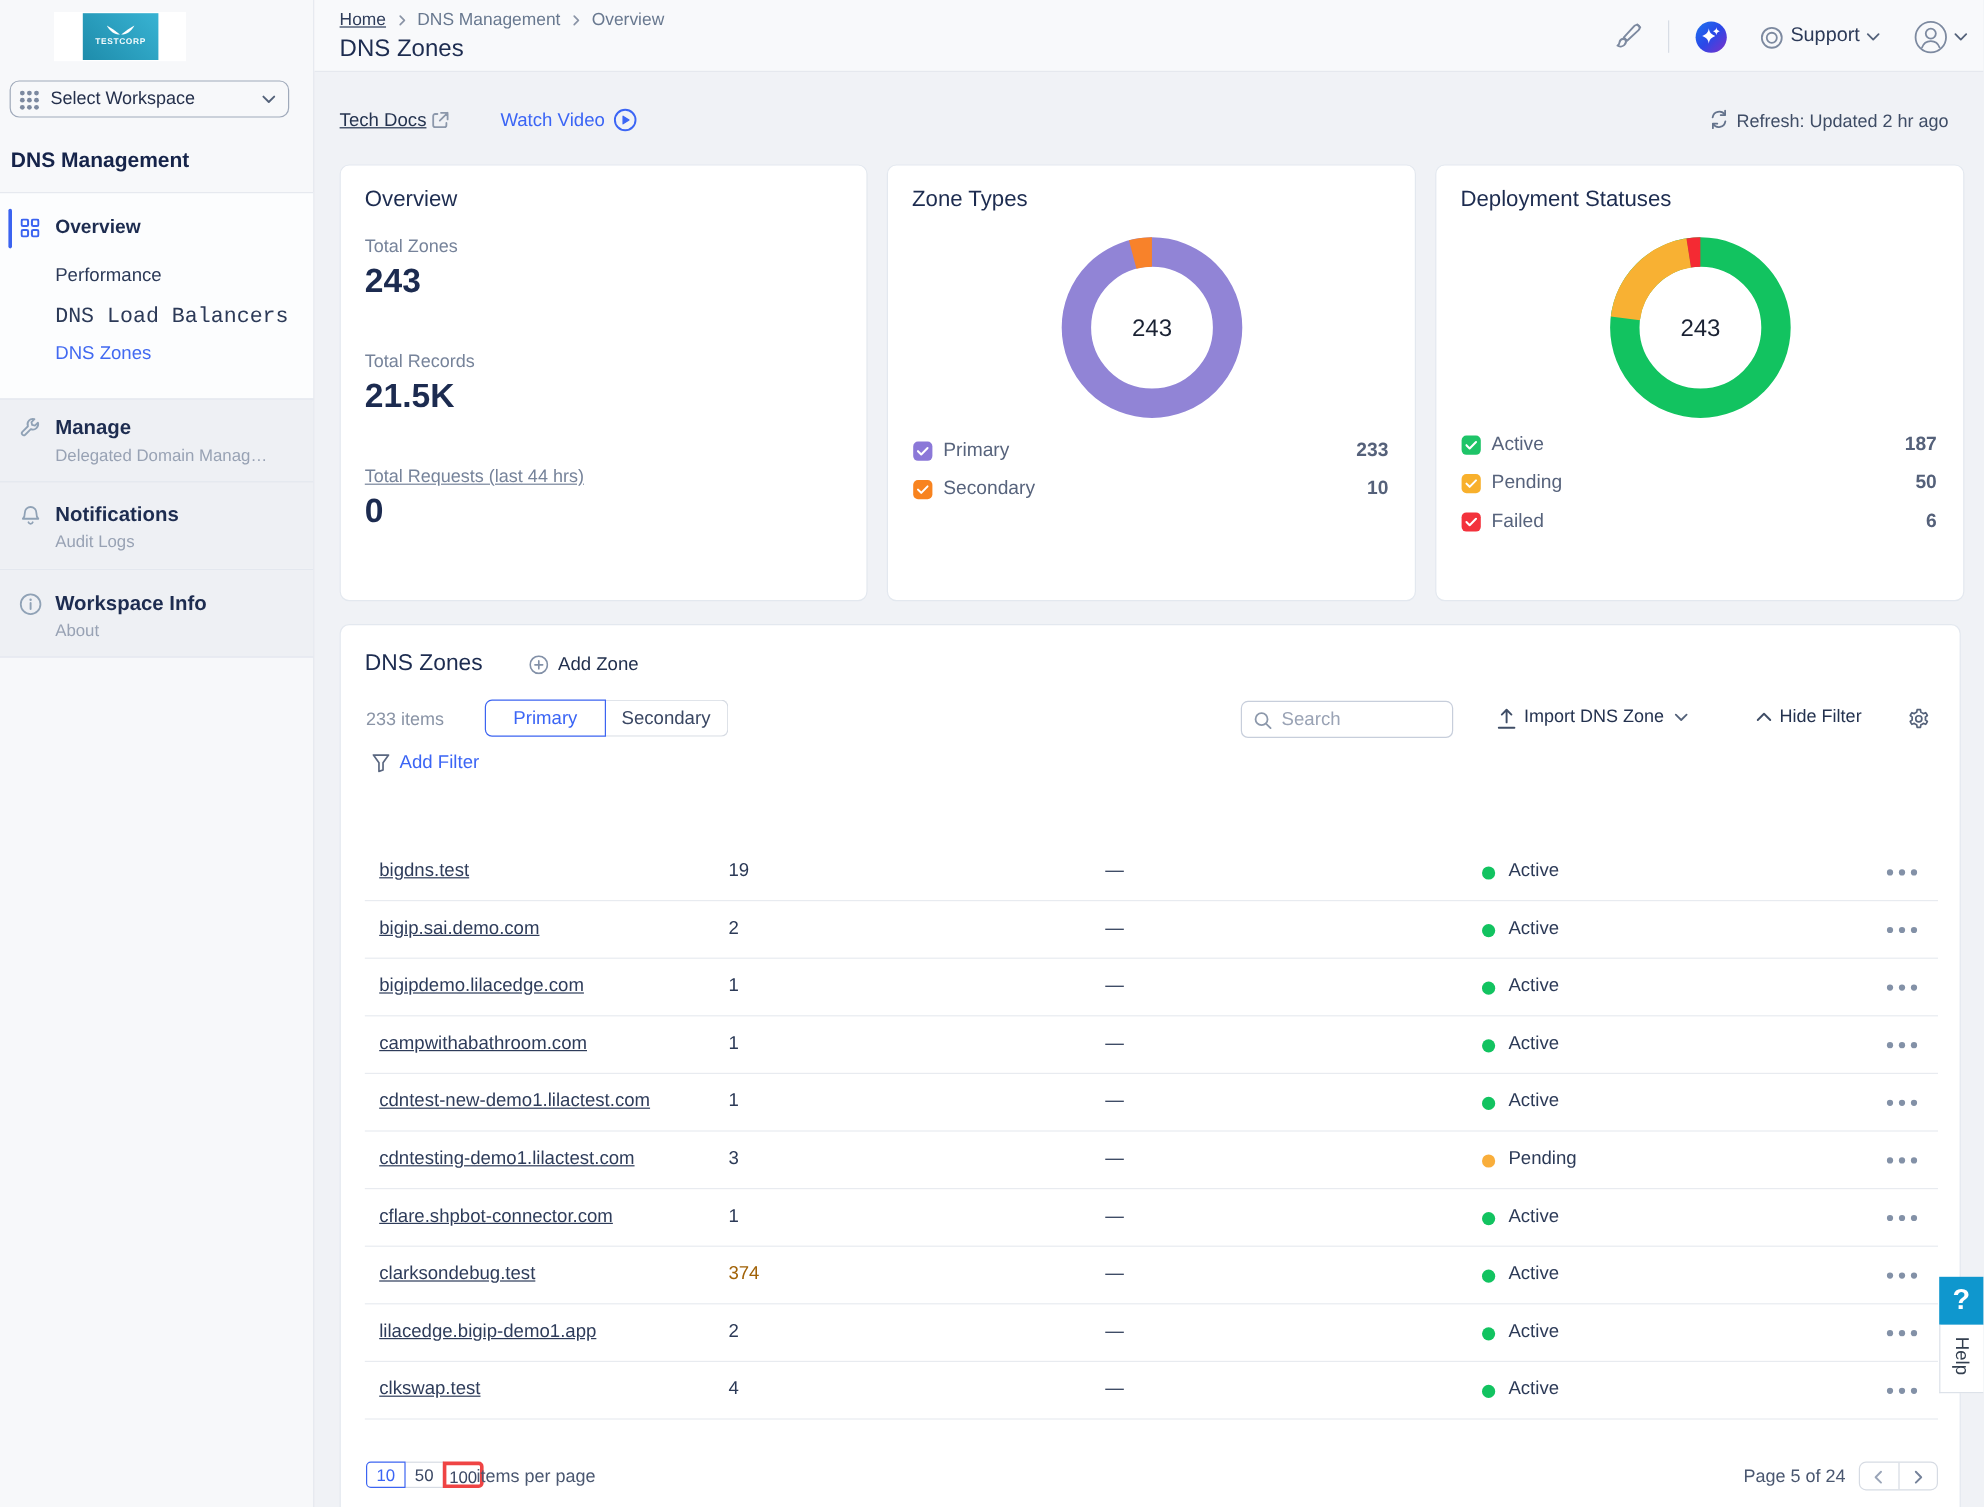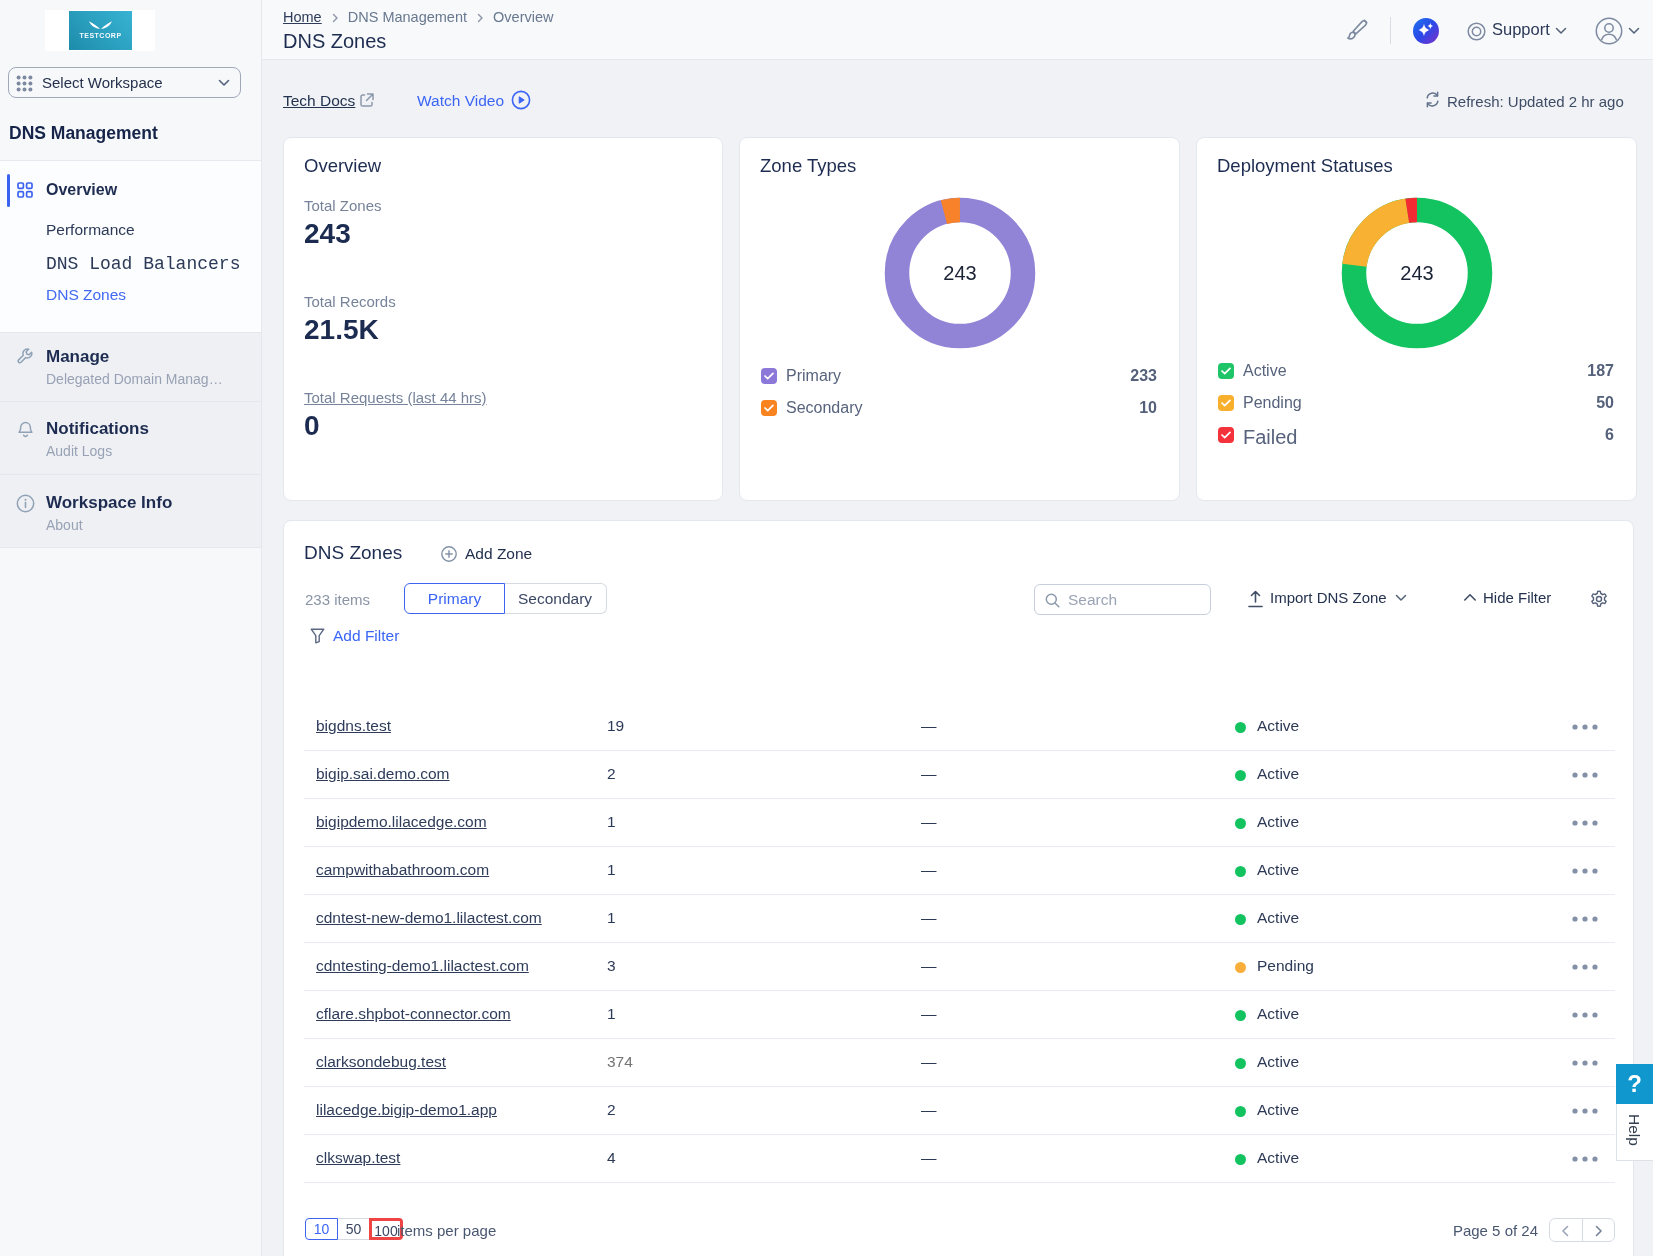--- a/index.html
+++ b/index.html
@@ -204,21 +204,21 @@
   <div class="abs" style="left:21px;top:257px;width:16px;height:16px;background:#f8b02c;border-radius:4px;"></div>
   <svg class="abs" style="left:24px;top:261px;" width="10" height="8" viewBox="0 0 10 8">
         <path d="M1 4 L3.7 6.7 L9 1.3" fill="none" stroke="#fff" stroke-width="1.7" stroke-linecap="round" stroke-linejoin="round"></path>
       </svg>
   <div class="abs" style="left:46px;top:256px;font-size:16px;color:#57637c;">Pending</div>
   <div class="abs" style="right:22px;top:256px;font-size:16px;font-weight:bold;color:#55617a;">50</div>
   <div class="abs" style="left:21px;top:289px;width:16px;height:16px;background:#f3323c;border-radius:4px;"></div>
   <svg class="abs" style="left:24px;top:293px;" width="10" height="8" viewBox="0 0 10 8">
         <path d="M1 4 L3.7 6.7 L9 1.3" fill="none" stroke="#fff" stroke-width="1.7" stroke-linecap="round" stroke-linejoin="round"></path>
       </svg>
-  <div class="abs" style="left:46px;top:288px;font-size:20px;color:#57637c;">Failed</div>
+  <div class="abs" style="left:46px;top:288px;font-size:16px;color:#57637c;">Failed</div>
   <div class="abs" style="right:22px;top:288px;font-size:16px;font-weight:bold;color:#55617a;">6</div>
 </div>
 
 <div class="card" style="left:283px;top:520px;width:1351px;height:740px;border-radius:8px 8px 0 0;">
   <div class="abs" style="left:20px;top:21px;font-size:19px;font-weight:500;color:#1d2c50;">DNS Zones</div>
   <svg class="abs" style="left:157px;top:25px;" width="16" height="16" viewBox="0 0 16 16">
     <circle cx="8" cy="8" r="7.2" fill="none" stroke="#8391a8" stroke-width="1.4"></circle>
     <path d="M8 4.8 L8 11.2 M4.8 8 L11.2 8" stroke="#8391a8" stroke-width="1.4" stroke-linecap="round"></path>
   </svg>
   <div class="abs" style="left:181px;top:24px;font-size:15.5px;color:#22304e;">Add Zone</div>
@@ -340,21 +340,21 @@
 <div class="abs" style="left:931px;top:19px;width:11px;height:11px;border-radius:50%;background:#12c360;"></div>
 <div class="abs" style="left:953px;top:14px;font-size:15.5px;color:#2c3a57;">Active</div>
 <svg class="abs" style="right:17px;top:21px;" width="26" height="6" viewBox="0 0 26 6">
             <circle cx="3" cy="3" r="2.6" fill="#8391a7"></circle>
             <circle cx="13" cy="3" r="2.6" fill="#8391a7"></circle>
             <circle cx="23" cy="3" r="2.6" fill="#8391a7"></circle>
           </svg>
 </div>
 <div style="position:relative;height:48px;border-bottom:1px solid #e8ebf0;">
 <div class="abs" style="left:12px;top:14px;font-size:15.5px;color:#2e3c5a;text-decoration:underline;">clarksondebug.test</div>
-<div class="abs" style="left:303px;top:14px;font-size:15.5px;color:#737373;">374</div>
+<div class="abs" style="left:303px;top:14px;font-size:15.5px;color:#a16207;">374</div>
 <div class="abs" style="left:617px;top:14px;font-size:15.5px;color:#2c3a57;">—</div>
 <div class="abs" style="left:931px;top:19px;width:11px;height:11px;border-radius:50%;background:#12c360;"></div>
 <div class="abs" style="left:953px;top:14px;font-size:15.5px;color:#2c3a57;">Active</div>
 <svg class="abs" style="right:17px;top:21px;" width="26" height="6" viewBox="0 0 26 6">
             <circle cx="3" cy="3" r="2.6" fill="#8391a7"></circle>
             <circle cx="13" cy="3" r="2.6" fill="#8391a7"></circle>
             <circle cx="23" cy="3" r="2.6" fill="#8391a7"></circle>
           </svg>
 </div>
 <div style="position:relative;height:48px;border-bottom:1px solid #e8ebf0;">

